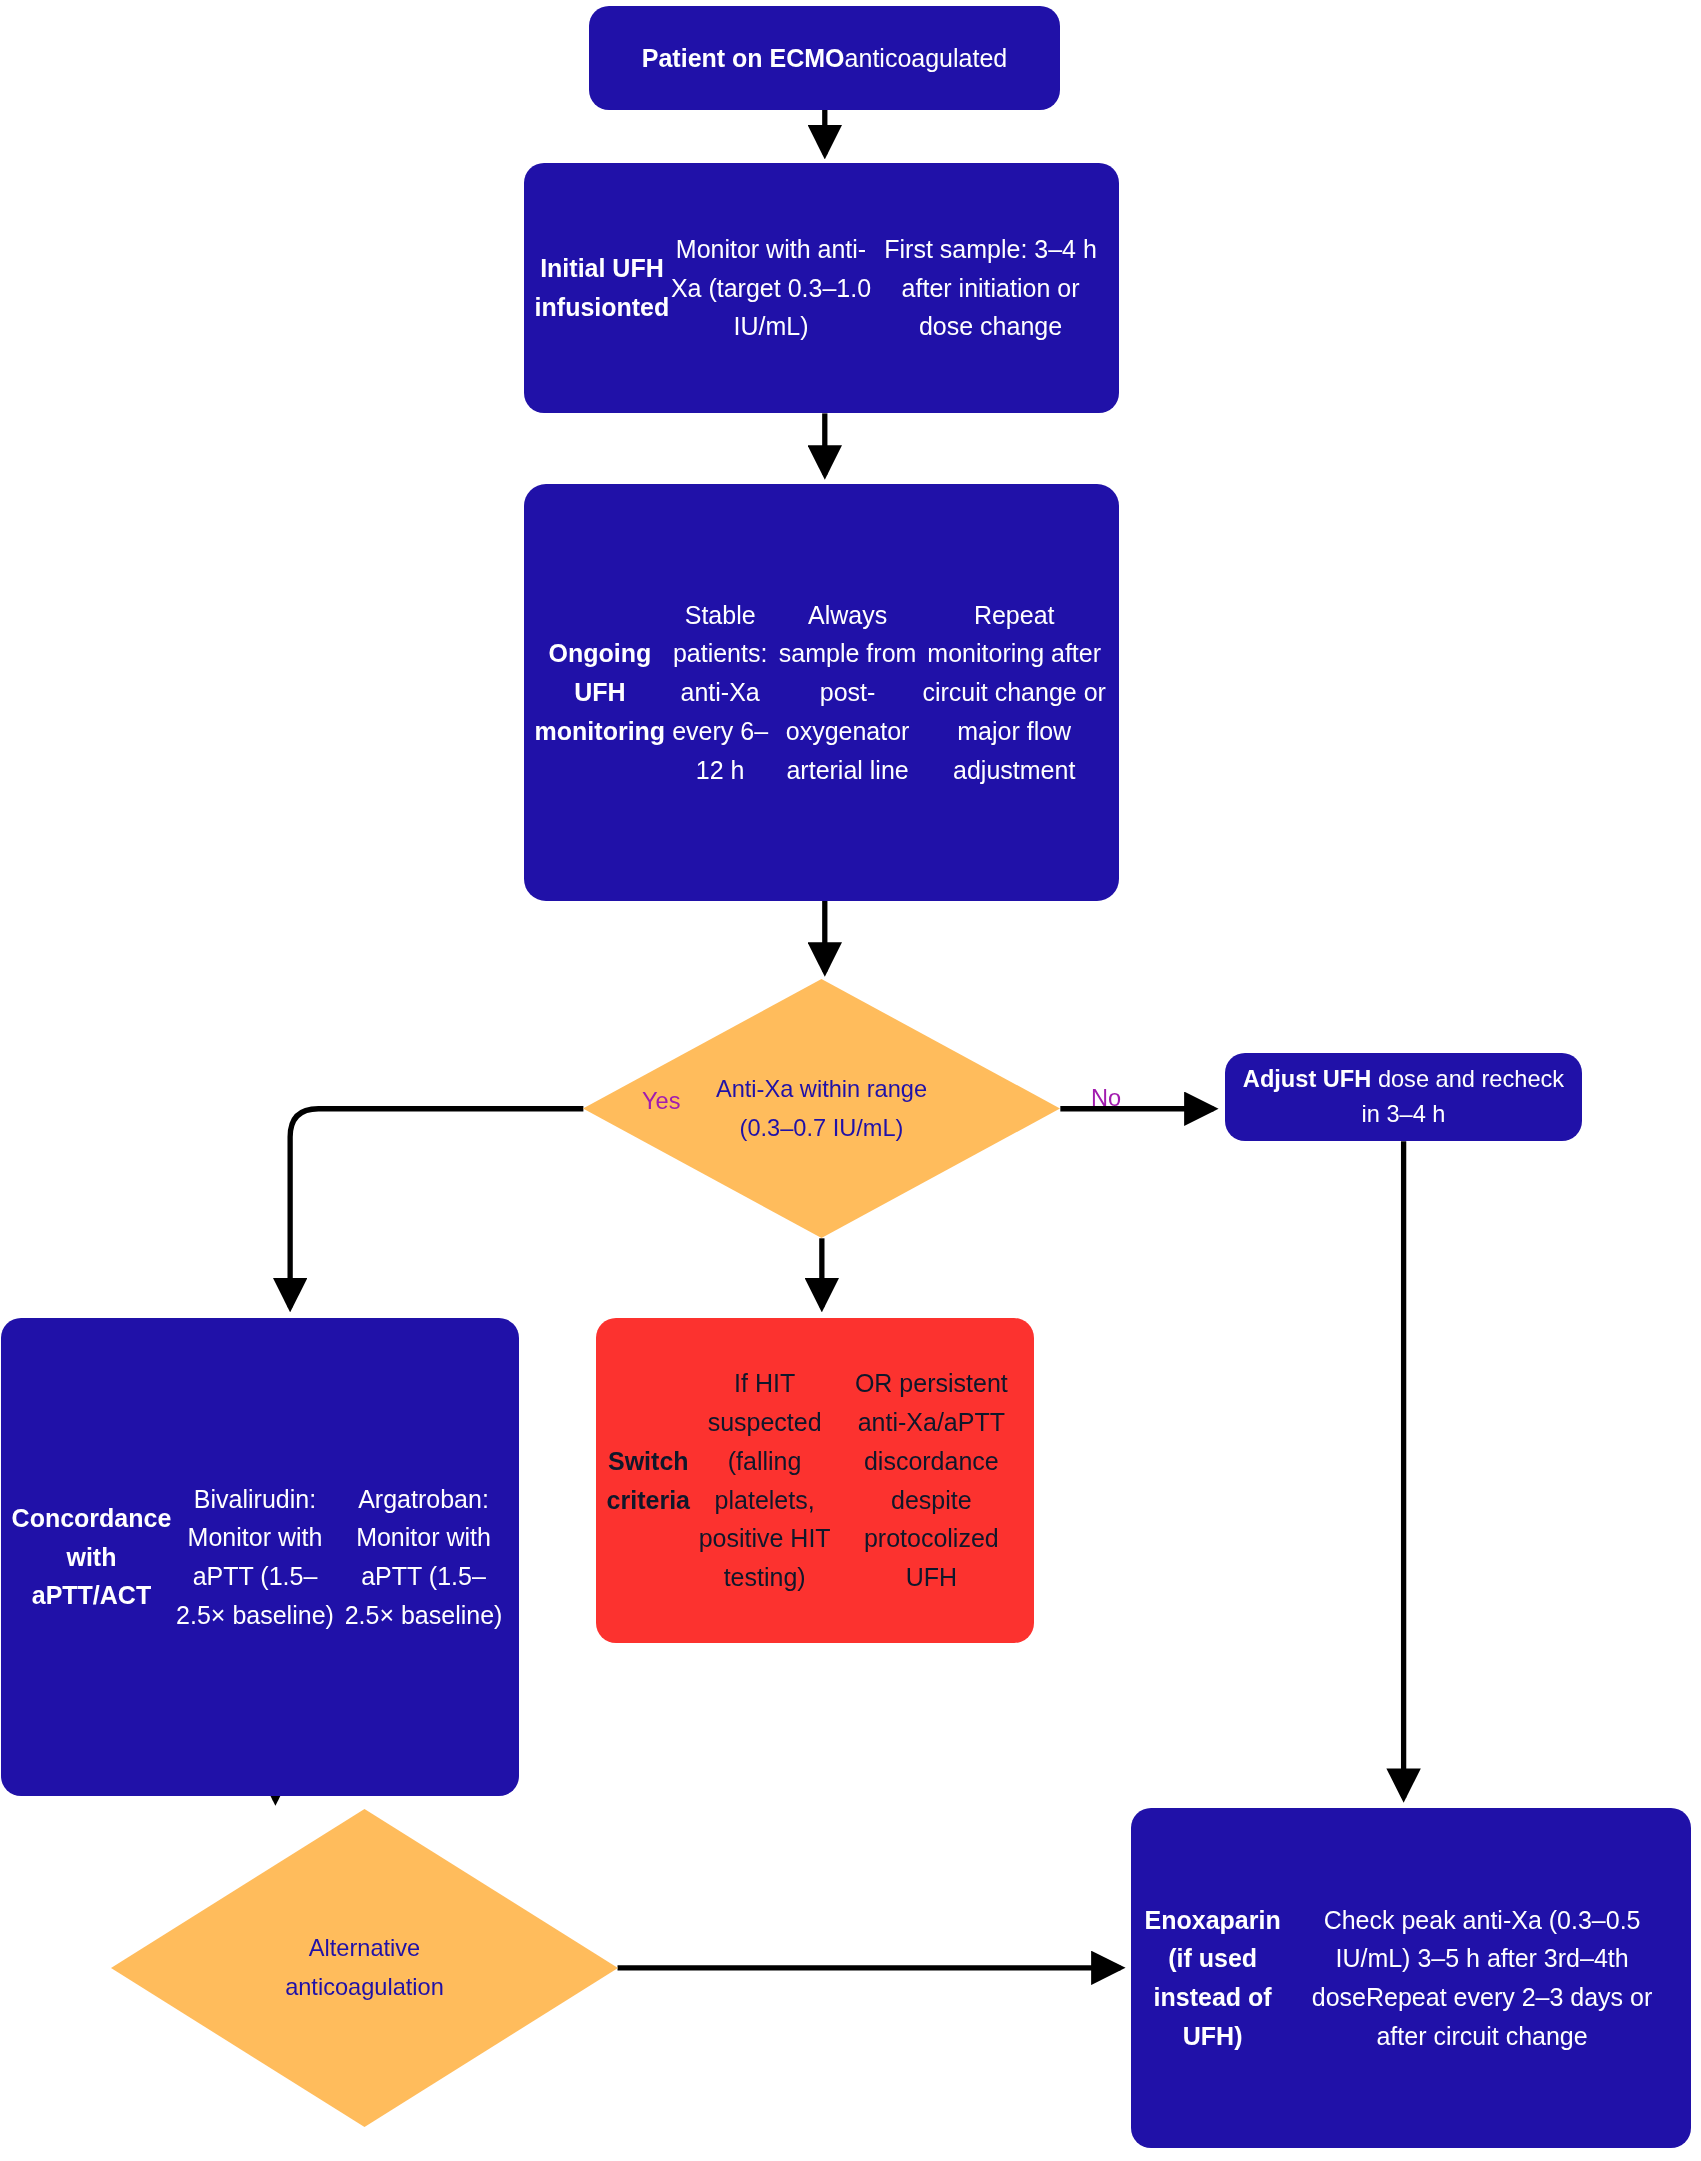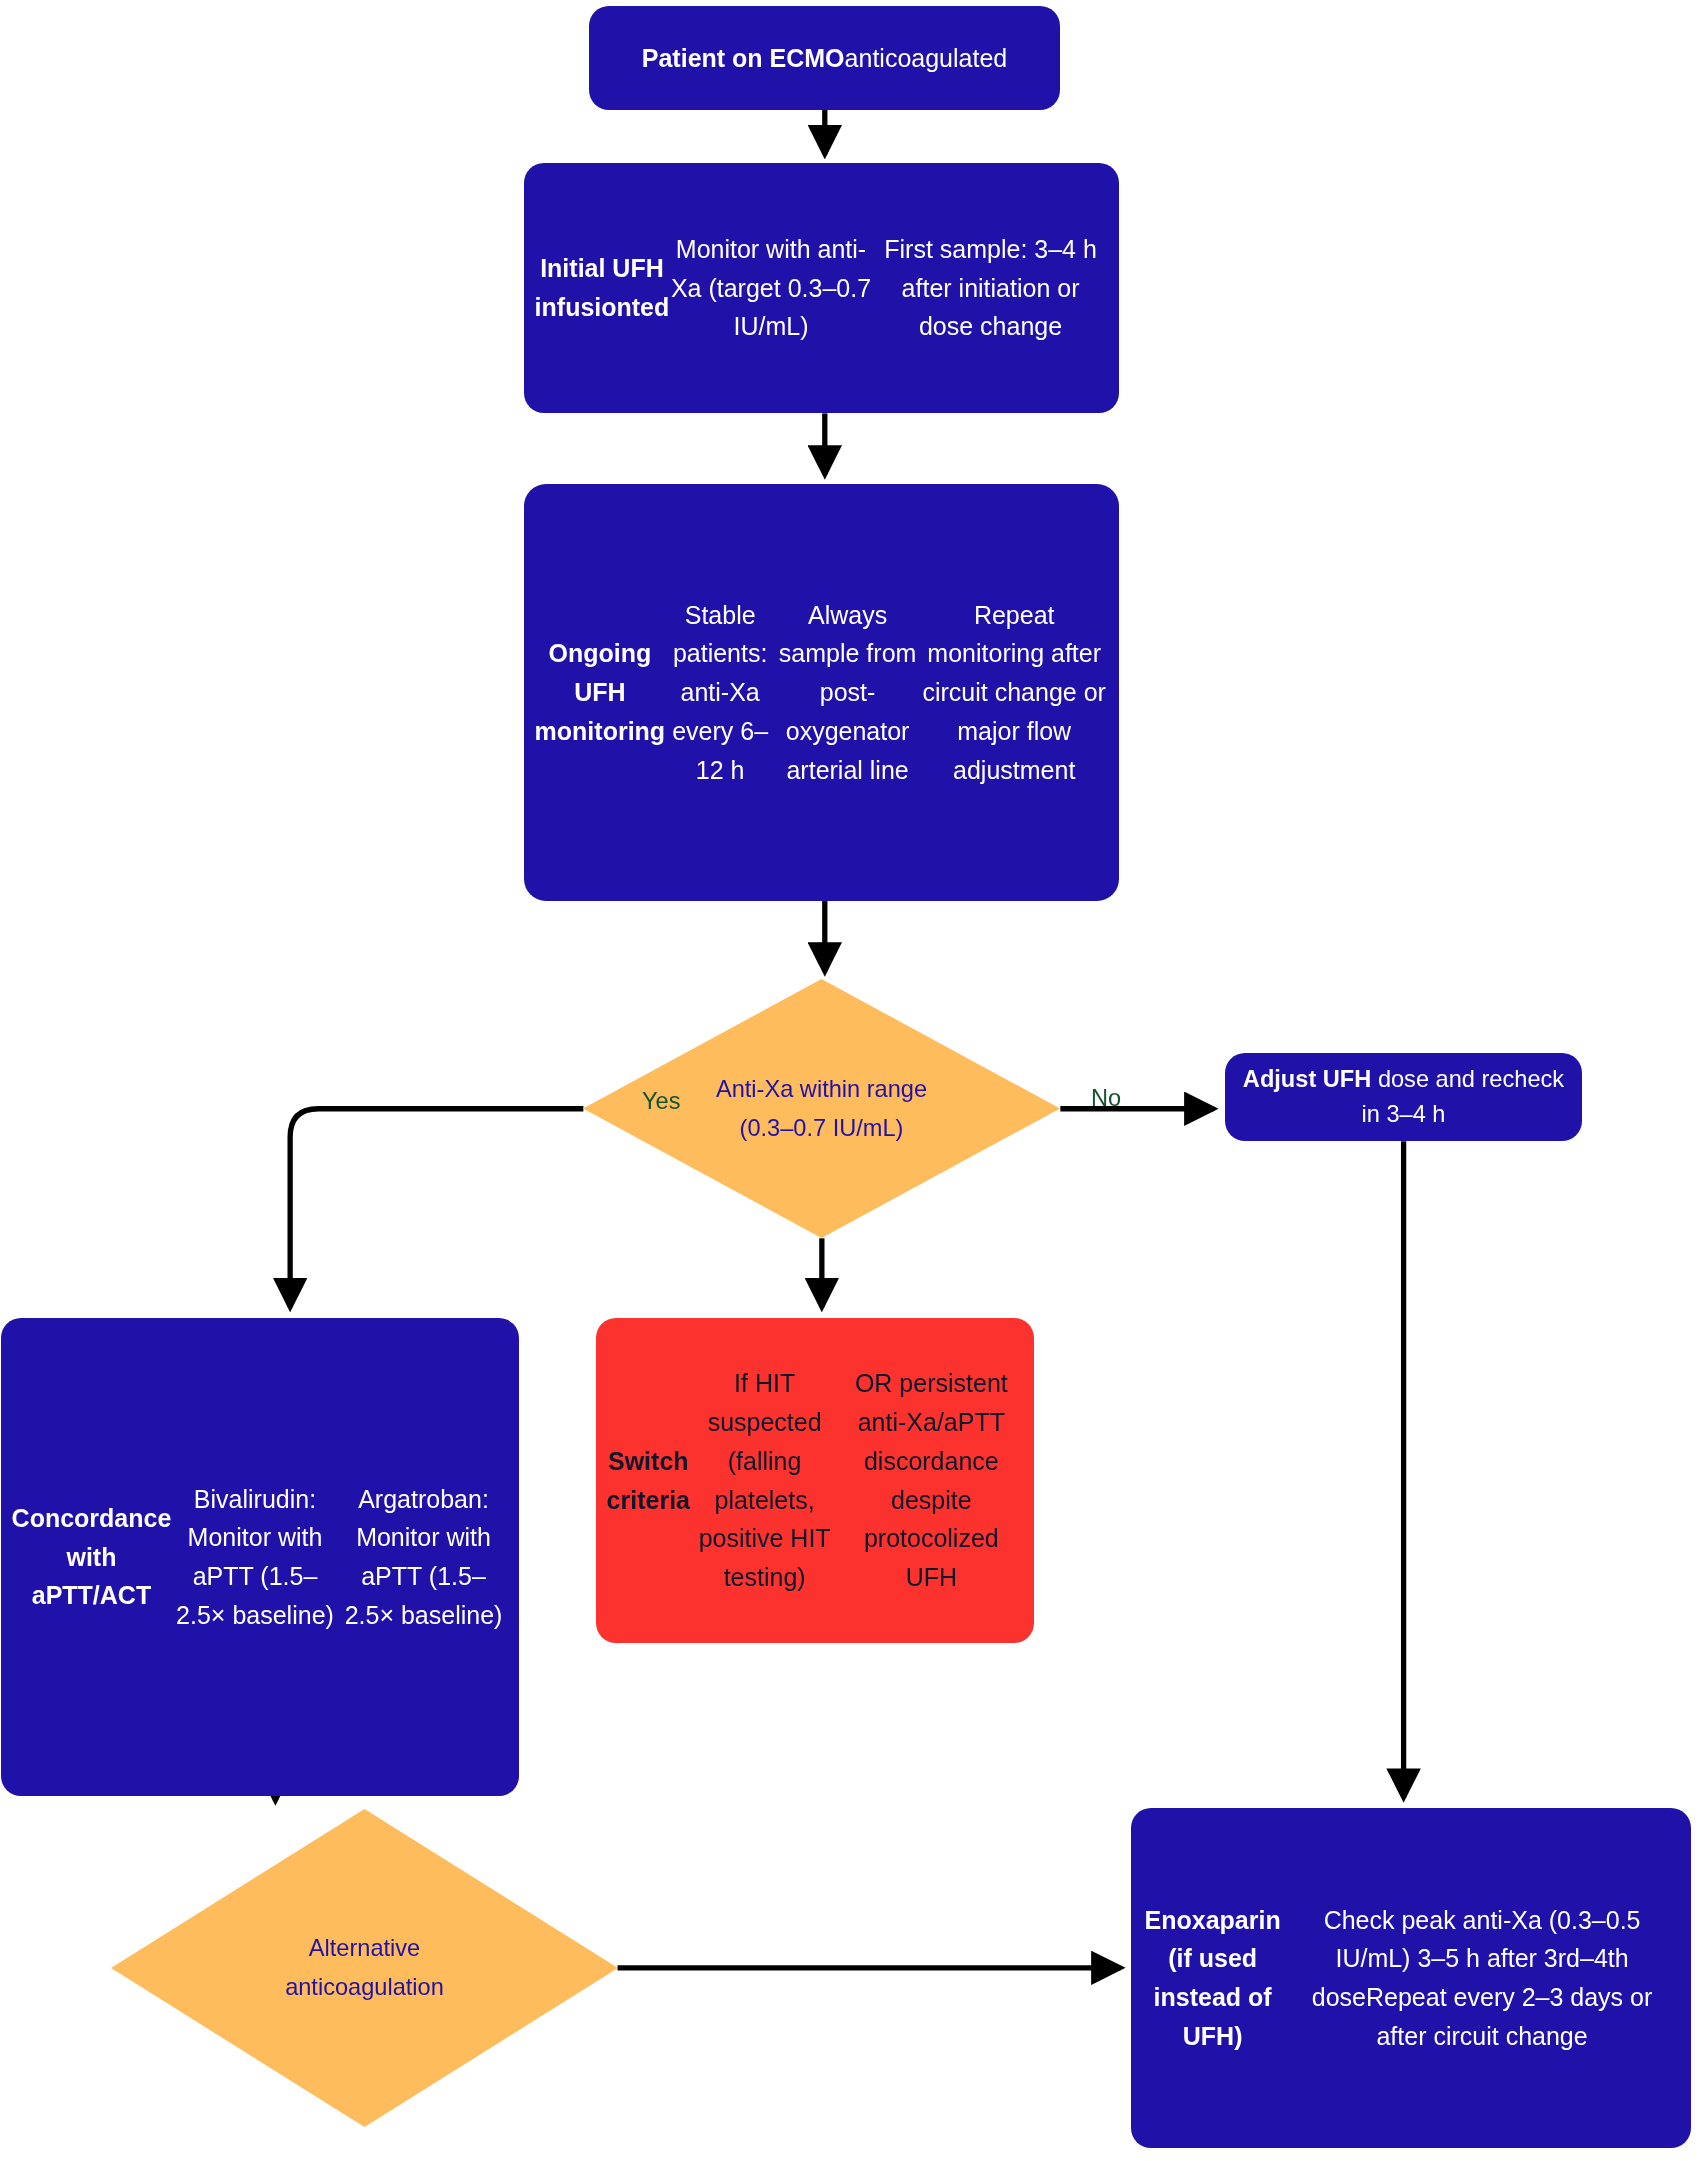--- a/index.html
+++ b/index.html
@@ -69,21 +69,21 @@
     clip-path: polygon(50% 0%, 100% 50%, 50% 100%, 0% 50%);
   }
   .diamond .dtext {
     position: relative;
     z-index: 2;
     line-height: 1.65;
     font-size: 23.6px;
   }
   .edge-label {
     position: absolute;
-    color: #14532d;
+    color: #a21caf;
     font-size: 23.6px;
     line-height: 1;
     white-space: nowrap;
   }
 
   
   #n-start     { left: 589px; top: 5.9px;   width: 471px;  height: 104px; font-size: 25px; }
   #n-initial   { left: 524px;  top: 163px;  width: 595px; height: 250px; font-size: 25px; }
   #n-ongoing   { left: 524px;  top: 484px;  width: 595px; height: 417px; font-size: 25px; border-radius: 22px; }
   #d-range     { left: 583px;  top: 979px; width: 477px;  height: 259px; }
@@ -128,21 +128,21 @@
     <path d="M 1048 3342 L 1902 3342" stroke="#000000" stroke-width="9" fill="none" marker-end="url(#arrow)"></path>
   </svg>
 
   <div class="node blue" id="n-start">
     <div class="title">Patient on ECMO</div>
     <div class="line">anticoagulated</div>
   </div>
 
   <div class="node blue" id="n-initial">
     <div class="title">Initial UFH infusionted</div>
-    <div class="line">Monitor with anti-Xa (target 0.3–0.7 IU/mL)</div>
+    <div class="line">Monitor with anti-Xa (target 0.3–1.0 IU/mL)</div>
     <div class="line">First sample: 3–4 h after initiation or dose change</div>
   </div>
 
   <div class="node blue" id="n-ongoing">
     <div class="title">Ongoing UFH monitoring</div>
     <div class="line">Stable patients: anti-Xa every 6–12 h</div>
     <div class="line">Always sample from post-oxygenator arterial line</div>
     <div class="line">Repeat monitoring after circuit change or major flow adjustment</div>
   </div>
 

